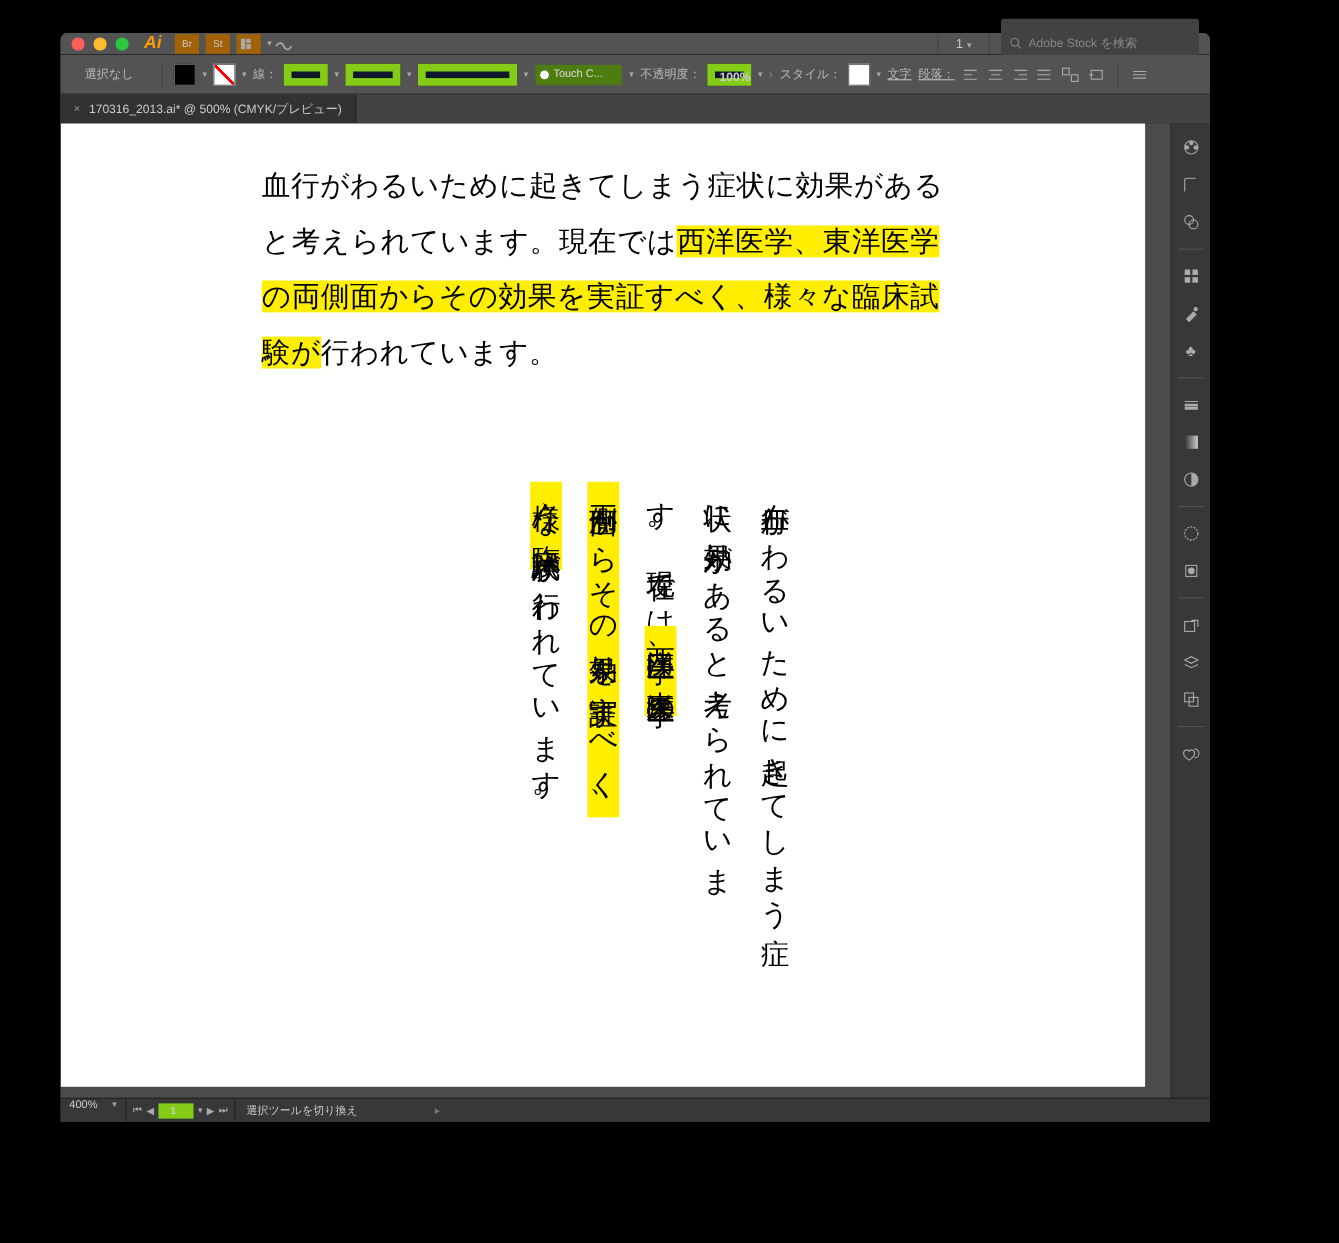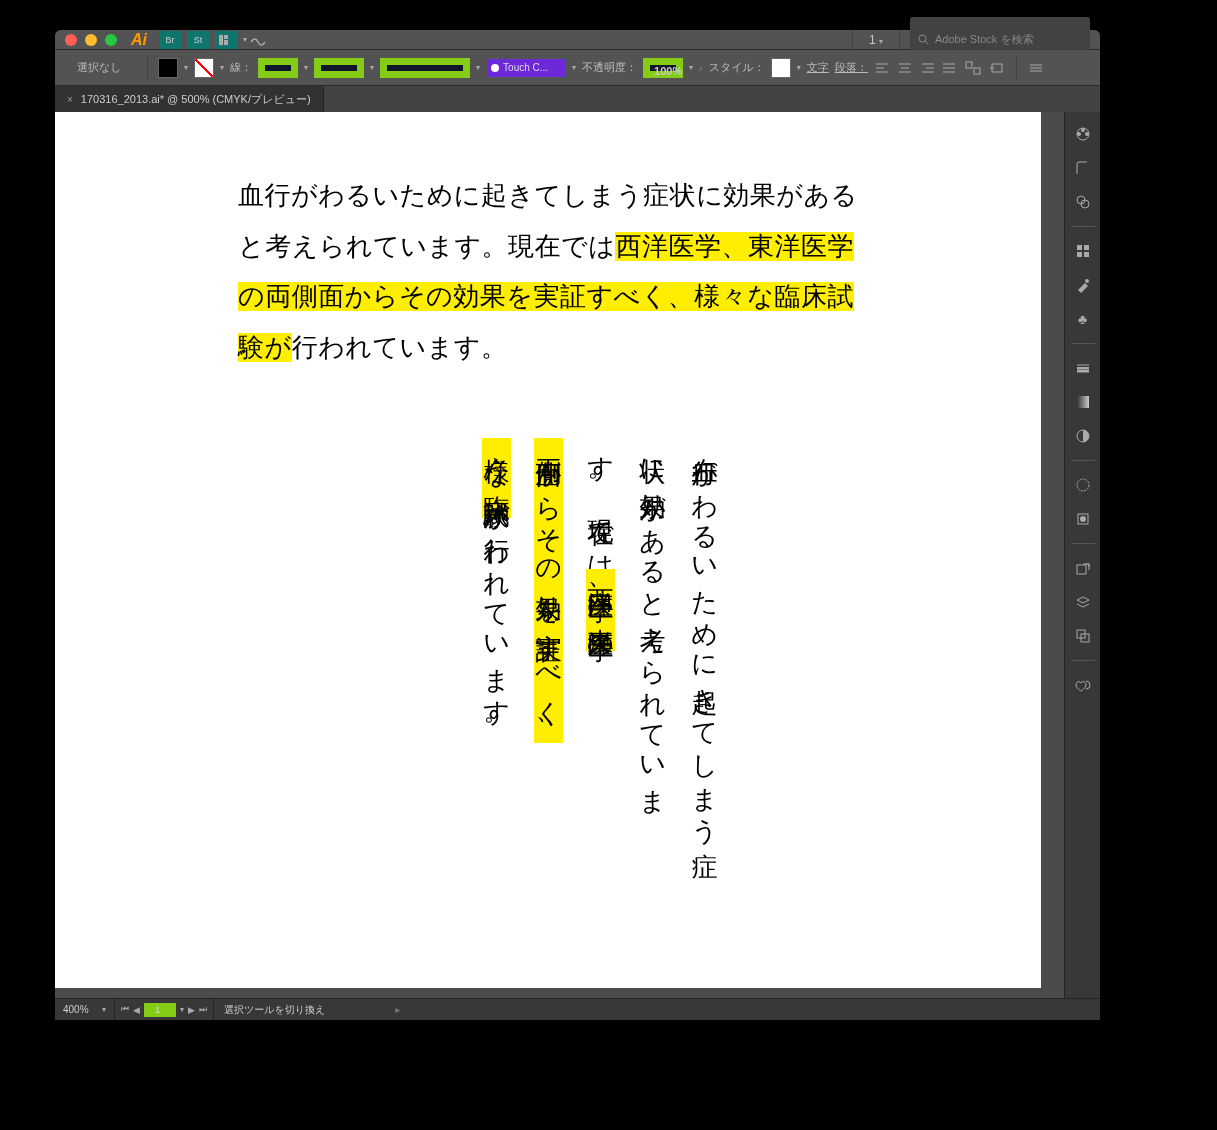--- a/index.html
+++ b/index.html
@@ -39,21 +39,21 @@
     .app-icon {
       color: #ff9a00;
       font-weight: bold;
       font-size: 16px;
       margin-right: 12px;
       font-style: italic;
     }
     .small-btn {
       width: 22px;
       height: 18px;
-      background: #0f766e;
+      background: #a16207;
       display: flex;
       align-items: center;
       justify-content: center;
       font-size: 9px;
       color: #ccc;
       margin-right: 6px;
     }
     .title-spacer { flex: 1; }
     .workspace-switcher {
       color: #c8c8c8;
@@ -96,21 +96,21 @@
     .swatch-white { background: #fff; }
     .dd-arrow { color: #aaa; font-size: 8px; }
     .num-input {
       width: 40px; height: 20px; background: #0f172a;
       border: 7px solid #84cc16; color: #ccc; font-size: 11px;
       padding: 0 4px;
       font-weight: bold;
     }
     .wide-input { width: 90px; }
     .brush-chip {
-      width: 80px; height: 20px; background: #6d28d9;
+      width: 80px; height: 20px; background: #4d7c0f;
       border: 1px solid #555;
       display: flex; align-items: center;
       font-size: 10px; color: #ddd; padding-left: 4px;
     }
     .brush-dot { width: 8px; height: 8px; background: #fff; border-radius: 50%; margin-right: 4px; display: inline-block; }
     .ctrl-divider { width: 1px; height: 24px; background: #444; margin: 0 4px; }
     .align-icons { display: flex; gap: 4px; }
     .align-ico {
       width: 18px; height: 18px;
       display: flex; align-items: center; justify-content: center;
@@ -148,21 +148,21 @@
     .artboard {
       position: absolute;
       left: 0; top: 0;
       width: 986px;
       height: 876px;
       background: #fff;
     }
     .h-text {
       position: absolute;
       left: 183px;
-      top: 59px;
+      top: 32px;
       width: 620px;
       font-size: 26px;
       line-height: 1.95;
       letter-spacing: 0.02em;
       color: #000;
       font-family: "Hiragino Mincho Pro", serif;
     }
     .hl { background: #ffee00; }
     .v-text-wrap {
       position: absolute;
@@ -203,21 +203,21 @@
     .panel-sep { width: 24px; height: 1px; background: #555; margin: 2px 0; }
     .status-bar {
       height: 22px; background: #383838;
       display: flex; align-items: center;
       font-size: 10px; color: #ccc;
       border-top: 1px solid #222;
     }
     .zoom-box {
       width: 60px; padding: 0 8px;
       border-right: 1px solid #222;
-      display: flex; align-items: center; height: 100%;
+      display: flex; height: 100%;
     }
     .nav-ctrl { display: flex; align-items: center; gap: 4px; padding: 0 6px; height: 100%; border-right: 1px solid #222; }
     .nav-btn { color: #aaa; font-size: 9px; }
     .status-text { padding: 0 10px; text-align: right; }
     .sel-label { width: 56px; margin-right: 4px; margin-left: 12px; }
   </style>
 </head>
 <body>
 
 <div class="app-window">

